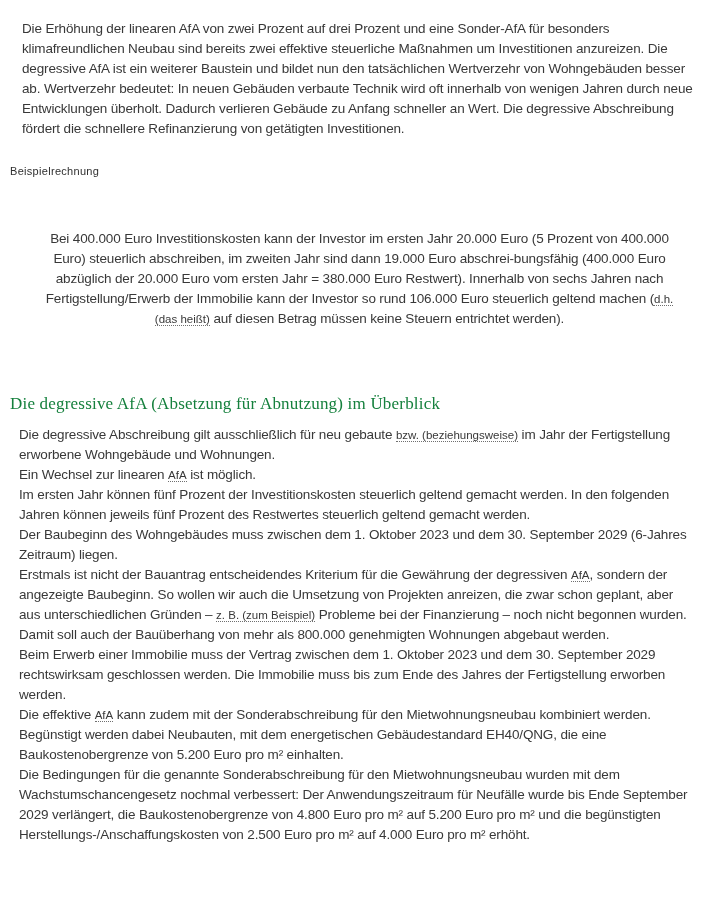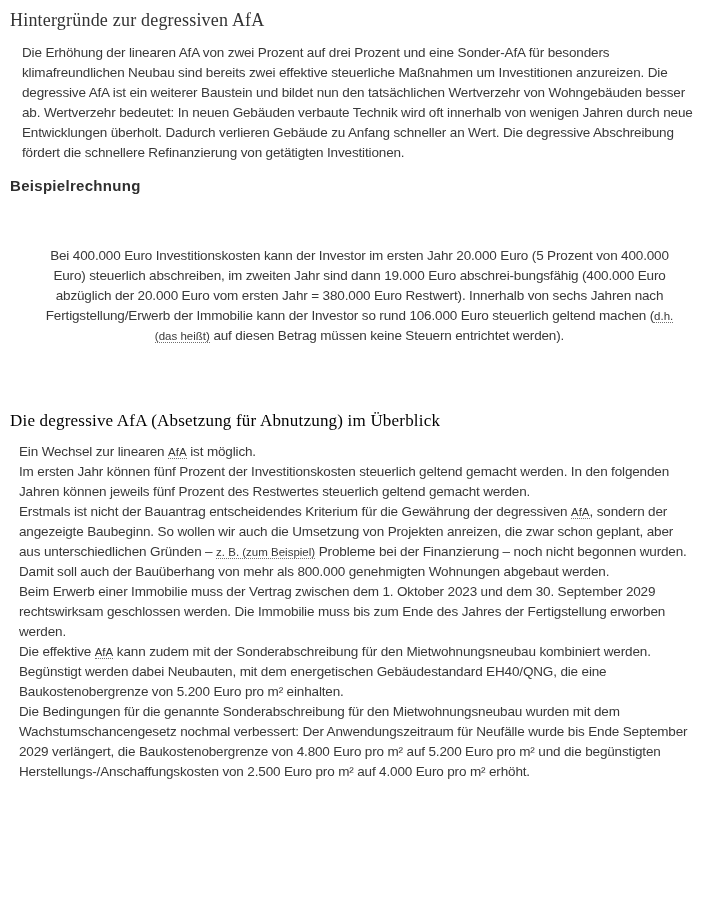--- a/index.html
+++ b/index.html
@@ -30,42 +30,42 @@
     margin: 0;
   }
   .intro {
     margin: 11px 0 0 12px;
     font-size: 13.5px;
     line-height: 20px;
     letter-spacing: -0.15px;
     color: #383838;
   }
   .example-label {
-    margin-top: 14px;
-    font-size: 15px;
-    font-weight: 700;
+    margin-top: 26px;
+    font-size: 11px;
+    font-weight: 400;
     letter-spacing: 0.3px;
     color: #2f2f2f;
   }
   .example-quote {
     margin: 52px 14px 0 27px;
     font-size: 13.5px;
     line-height: 20px;
     letter-spacing: -0.15px;
     color: #383838;
     text-align: center;
   }
   .overview-heading {
     margin: 64px 0 0 0;
     font-family: "Liberation Serif", "DejaVu Serif", serif;
     font-size: 17px;
     font-weight: 400;
     line-height: 22px;
     letter-spacing: 0.2px;
-    color: #000000;
+    color: #15803d;
   }
   .overview-list {
     list-style: none;
     margin: 10px 0 0 0;
     padding: 0 0 0 9px;
     font-size: 13.5px;
     line-height: 20px;
     letter-spacing: -0.15px;
     color: #383838;
   }
@@ -77,32 +77,33 @@
     font-size: 11.5px;
     letter-spacing: 0;
     border-bottom: 1px dotted #6f6f6f;
   }
 </style>
 </head>
 <body>
 
 <div class="page">
 
-  <h1 class="title">Hintergründe zur degressiven AfA</h1>
 
   <p class="intro">Die Erhöhung der linearen AfA von zwei Prozent auf drei Prozent und eine Sonder-AfA für besonders klimafreundlichen Neubau sind bereits zwei effektive steuerliche Maßnahmen um Investitionen anzureizen. Die degressive AfA ist ein weiterer Baustein und bildet nun den tatsächlichen Wertverzehr von Wohngebäuden besser ab. Wertverzehr bedeutet: In neuen Gebäuden verbaute Technik wird oft innerhalb von wenigen Jahren durch neue Entwicklungen überholt. Dadurch verlieren Gebäude zu Anfang schneller an Wert. Die degressive Abschreibung fördert die schnellere Refinanzierung von getätigten Investitionen.</p>
 
   <div class="example-label">Beispielrechnung</div>
 
   <blockquote class="example-quote"><span>Bei 400.000 Euro Investitionskosten kann der Investor im ersten Jahr 20.000 Euro (5 Prozent von 400.000 Euro) steuerlich abschreiben, im zweiten Jahr sind dann 19.000 Euro abschrei-bungsfähig (400.000 Euro abzüglich der 20.000 Euro vom ersten Jahr = 380.000 Euro Restwert). Innerhalb von sechs Jahren nach Fertigstellung/Erwerb der Immobilie kann der Investor so rund 106.000 Euro steuerlich geltend machen (</span><span class="abbr">d.h. (das heißt)</span><span> auf diesen Betrag müssen keine Steuern entrichtet werden).</span></blockquote>
 
   <h2 class="overview-heading">Die degressive AfA (Absetzung für Abnutzung) im Überblick</h2>
 
   <ul class="overview-list">
+    <li><span>Die degressive Abschreibung gilt ausschließlich für neu gebaute </span><span class="abbr">bzw. (beziehungsweise)</span><span> im Jahr der Fertigstellung erworbene Wohngebäude und Wohnungen.</span></li>
     <li><span>Ein Wechsel zur linearen </span><span class="abbr">AfA</span><span> ist möglich.</span></li>
     <li><span>Im ersten Jahr können fünf Prozent der Investitionskosten steuerlich geltend gemacht werden. In den folgenden Jahren können jeweils fünf Prozent des Restwertes steuerlich geltend gemacht werden.</span></li>
+    <li><span>Der Baubeginn des Wohngebäudes muss zwischen dem 1. Oktober 2023 und dem 30. September 2029 (6-Jahres Zeitraum) liegen.</span></li>
     <li><span>Erstmals ist nicht der Bauantrag entscheidendes Kriterium für die Gewährung der degressiven </span><span class="abbr">AfA</span><span>, sondern der angezeigte Baubeginn. So wollen wir auch die Umsetzung von Projekten anreizen, die zwar schon geplant, aber aus unterschiedlichen Gründen – </span><span class="abbr">z. B. (zum Beispiel)</span><span> Probleme bei der Finanzierung – noch nicht begonnen wurden. Damit soll auch der Bauüberhang von mehr als 800.000 genehmigten Wohnungen abgebaut werden.</span></li>
     <li><span>Beim Erwerb einer Immobilie muss der Vertrag zwischen dem 1. Oktober 2023 und dem 30. September 2029 rechtswirksam geschlossen werden. Die Immobilie muss bis zum Ende des Jahres der Fertigstellung erworben werden.</span></li>
     <li><span>Die effektive </span><span class="abbr">AfA</span><span> kann zudem mit der Sonderabschreibung für den Mietwohnungsneubau kombiniert werden. Begünstigt werden dabei Neubauten, mit dem energetischen Gebäudestandard EH40/QNG, die eine Baukostenobergrenze von 5.200 Euro pro m² einhalten.</span></li>
     <li><span>Die Bedingungen für die genannte Sonderabschreibung für den Mietwohnungsneubau wurden mit dem Wachstumschancengesetz nochmal verbessert: Der Anwendungszeitraum für Neufälle wurde bis Ende September 2029 verlängert, die Baukostenobergrenze von 4.800 Euro pro m² auf 5.200 Euro pro m² und die begünstigten Herstellungs-/Anschaffungskosten von 2.500 Euro pro m² auf 4.000 Euro pro m² erhöht.</span></li>
   </ul>
 
 </div>
 
 </body></html>

